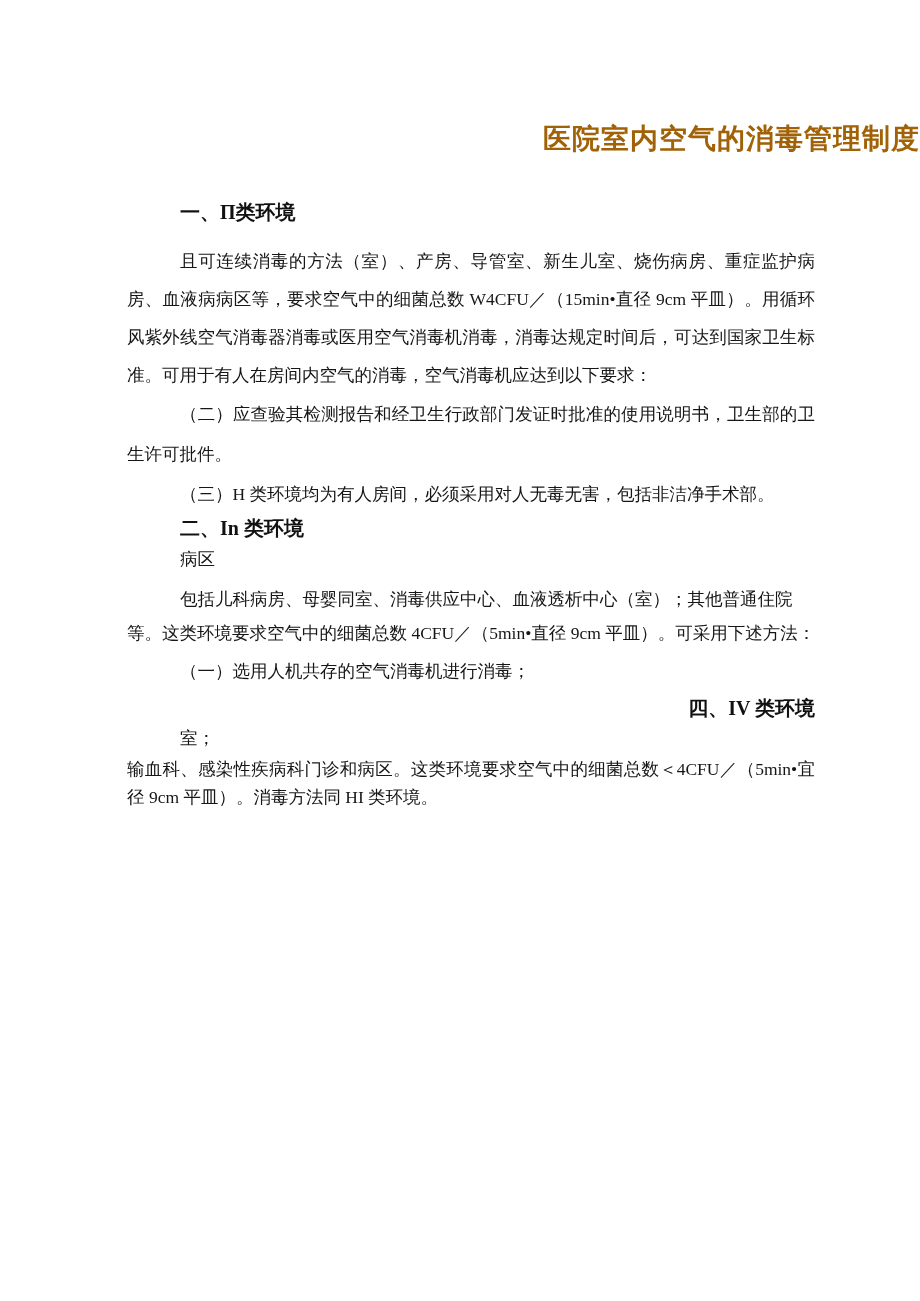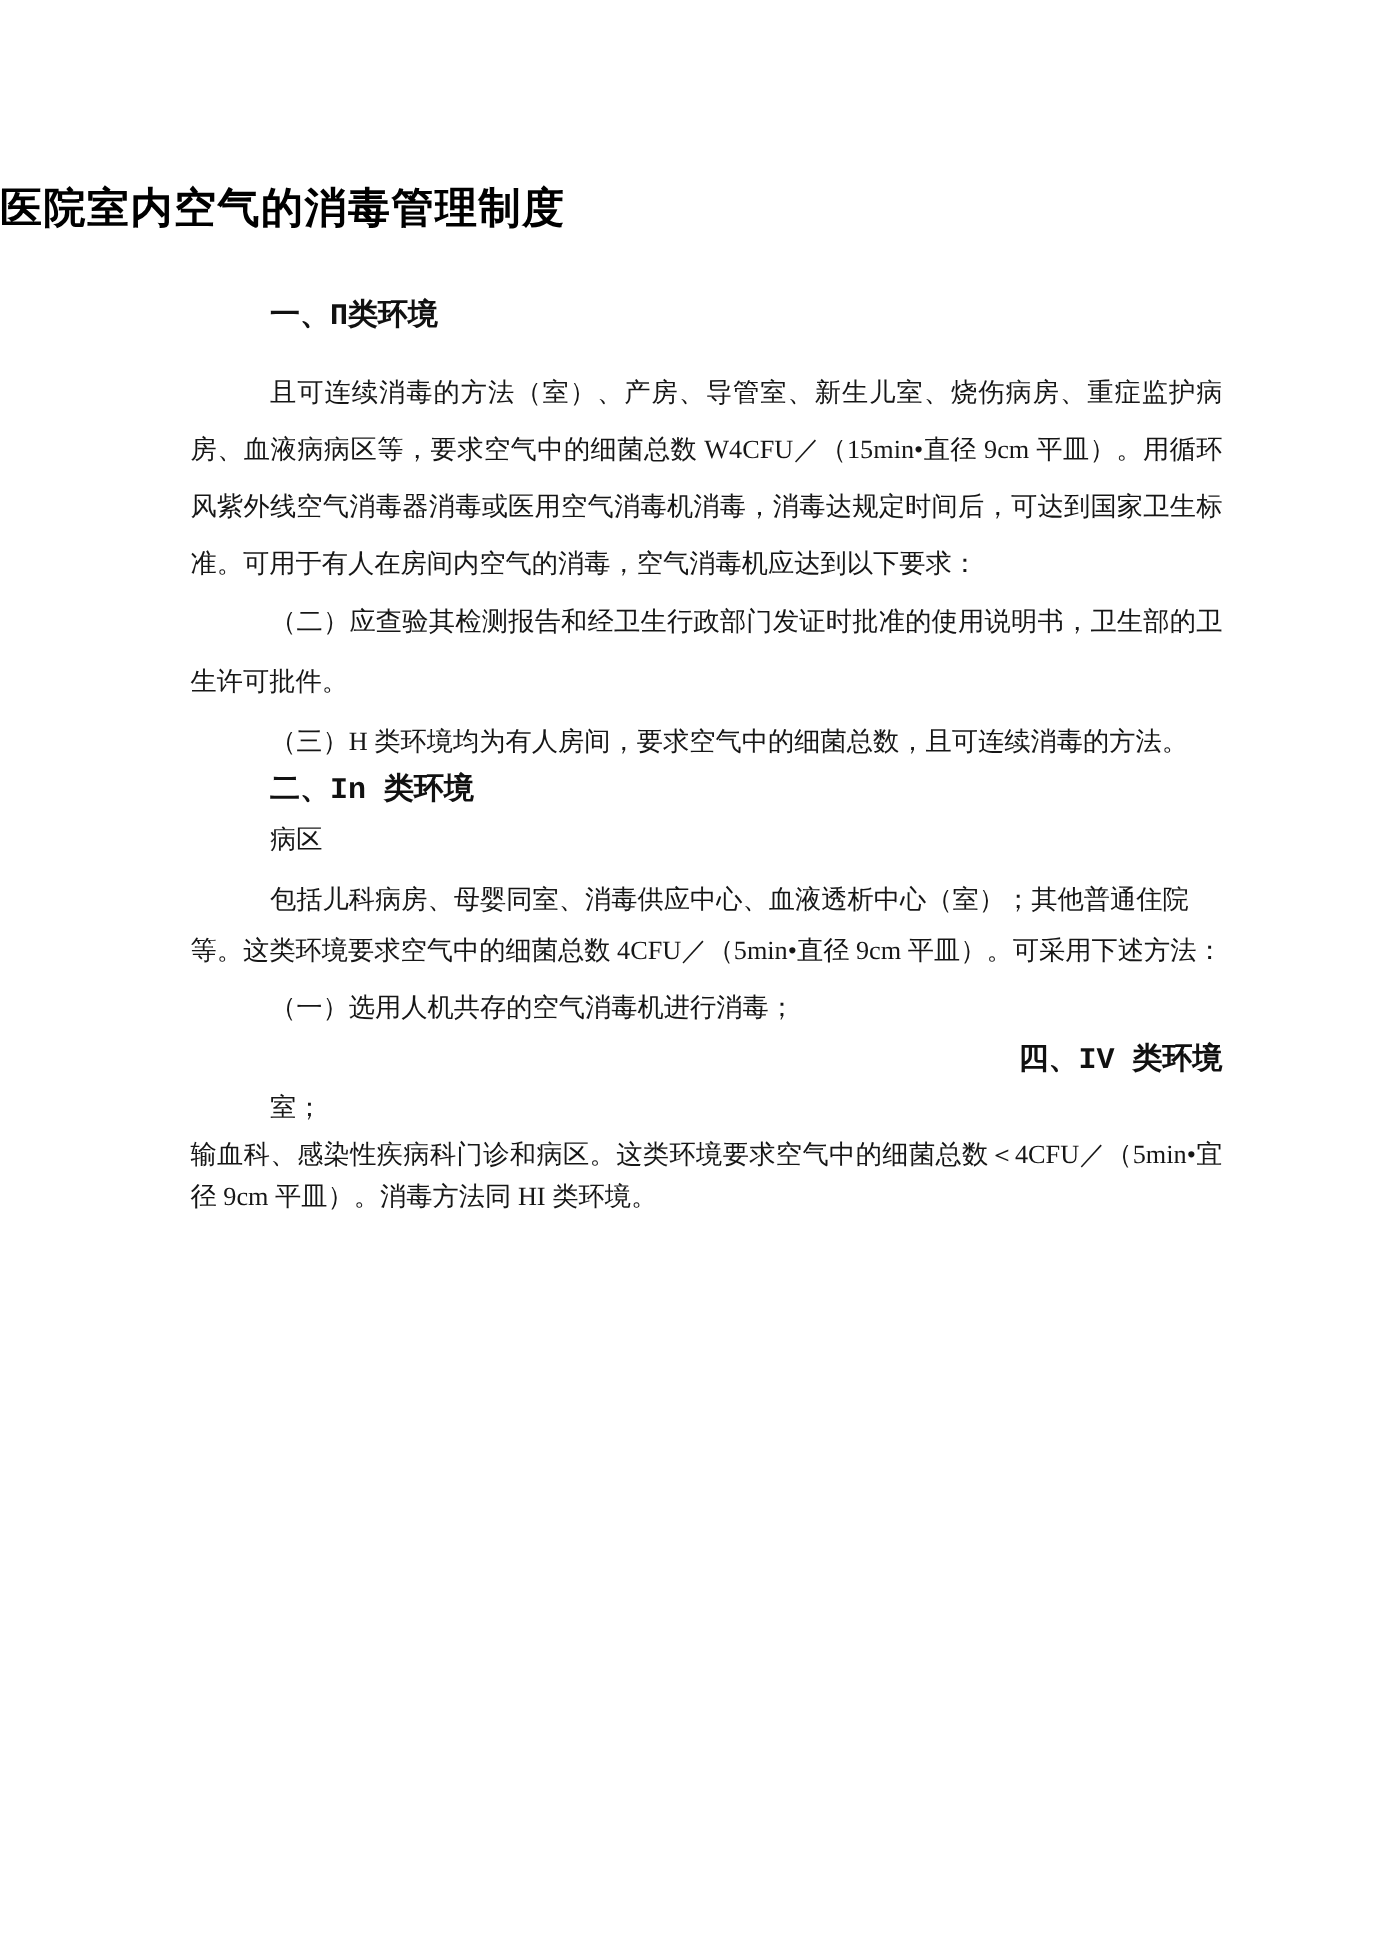--- a/index.html
+++ b/index.html
@@ -10,37 +10,37 @@
   .page {
     position: relative;
     width: 920px;
     height: 1301px;
     background: #ffffff;
     overflow: hidden;
     color: #111111;
   }
   .doc-title {
     margin: 118px 0 0 0;
-    text-align: left;
+    text-align: right;
     font-family: "Liberation Sans", sans-serif;
     font-weight: bold;
     font-size: 28px;
     line-height: 42px;
     letter-spacing: 1px;
-    color: #000000;
+    color: #a16207;
   }
   .content {
     margin-left: 127px;
     margin-right: 105px;
     font-family: "Liberation Serif", serif;
     font-size: 17.5px;
     color: #161616;
   }
   .sec-heading {
-    font-family: Liberation Mono, monospace;
+    font-family: Liberation Serif, serif;
     font-weight: bold;
     font-size: 20px;
     line-height: 28px;
     margin: 0 0 0 53px;
     color: #111111;
   }
   .sec-heading.h1 { margin-top: 38px; }
   .sec-heading.h2 { margin-top: 0px; }
   .sec-heading.h3 { margin-top: 4px; text-align: right; }
   .content p {
@@ -66,21 +66,21 @@
 <div class="page">
 
   <h1 class="doc-title">医院室内空气的消毒管理制度</h1>
 
   <div class="content">
 
     <div>
       <h2 class="sec-heading h1">一、Π类环境</h2>
       <p class="indent lh38 mt16">且可连续消毒的方法（室）、产房、导管室、新生儿室、烧伤病房、重症监护病房、血液病病区等，要求空气中的细菌总数 W4CFU／（15min•直径 9cm 平皿）。用循环风紫外线空气消毒器消毒或医用空气消毒机消毒，消毒达规定时间后，可达到国家卫生标准。可用于有人在房间内空气的消毒，空气消毒机应达到以下要求：</p>
       <p class="indent lh40">（二）应查验其检测报告和经卫生行政部门发证时批准的使用说明书，卫生部的卫生许可批件。</p>
-      <p class="indent lh40 oneline">（三）H 类环境均为有人房间，要求空气中的细菌总数，且可连续消毒的方法。</p>
+      <p class="indent lh40 oneline">（三）H 类环境均为有人房间，必须采用对人无毒无害，包括非洁净手术部。</p>
     </div>
 
     <div>
       <h2 class="sec-heading h2">二、In 类环境</h2>
       <p class="indent lh34 oneline">病区</p>
       <p class="indent lh34 mt6 oneline">包括儿科病房、母婴同室、消毒供应中心、血液透析中心（室）；其他普通住院</p>
       <p class="lh34 oneline">等。这类环境要求空气中的细菌总数 4CFU／（5min•直径 9cm 平皿）。可采用下述方法：</p>
       <p class="indent lh38 mt2 oneline">（一）选用人机共存的空气消毒机进行消毒；</p>
     </div>
 

